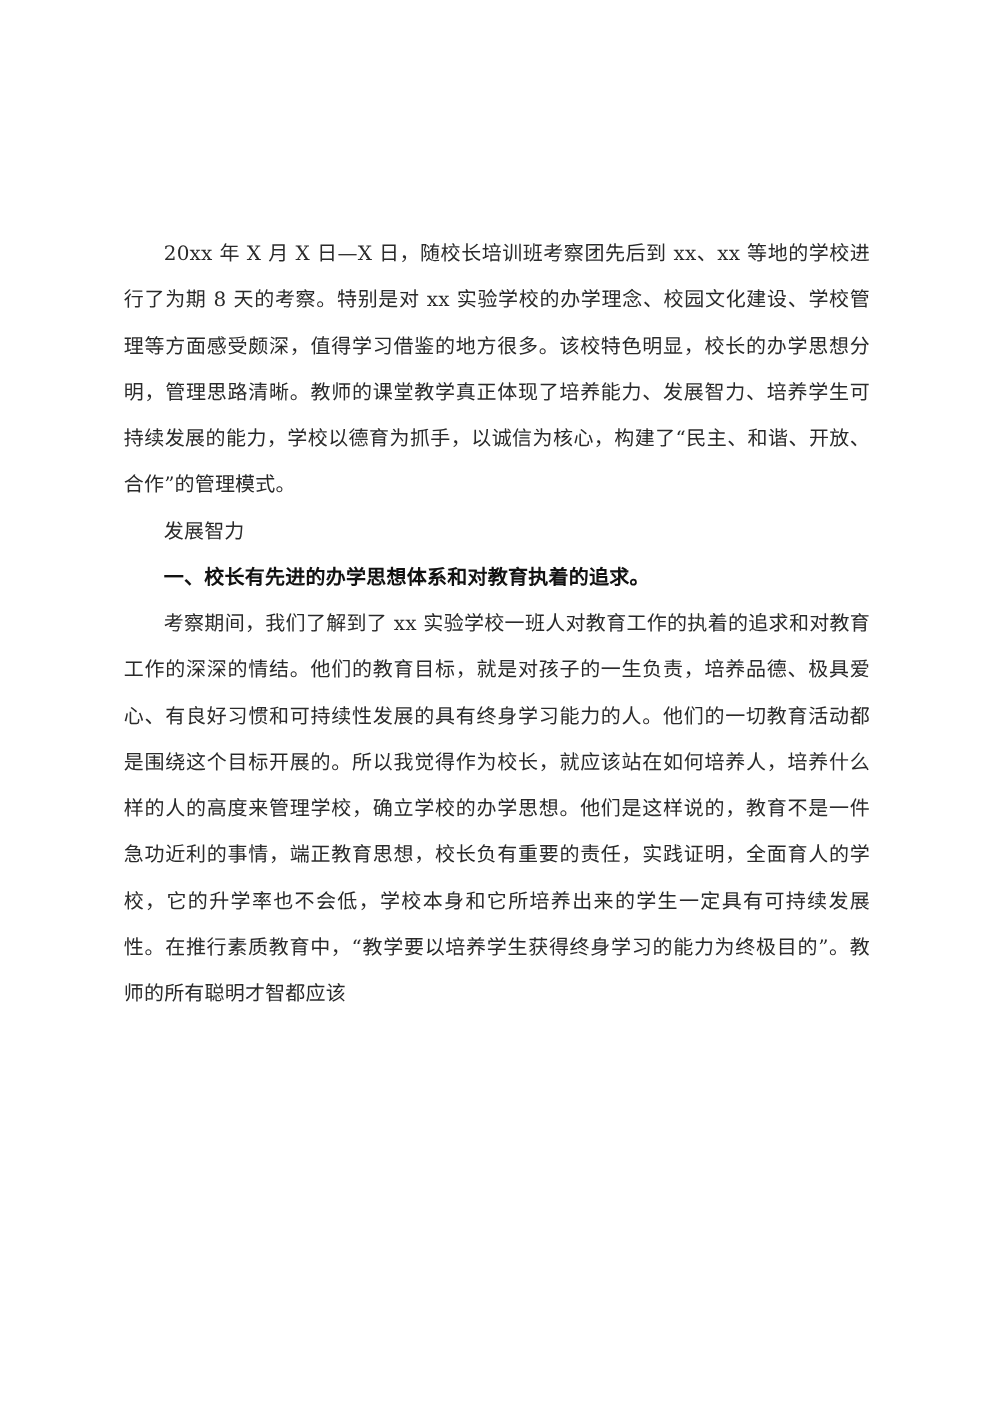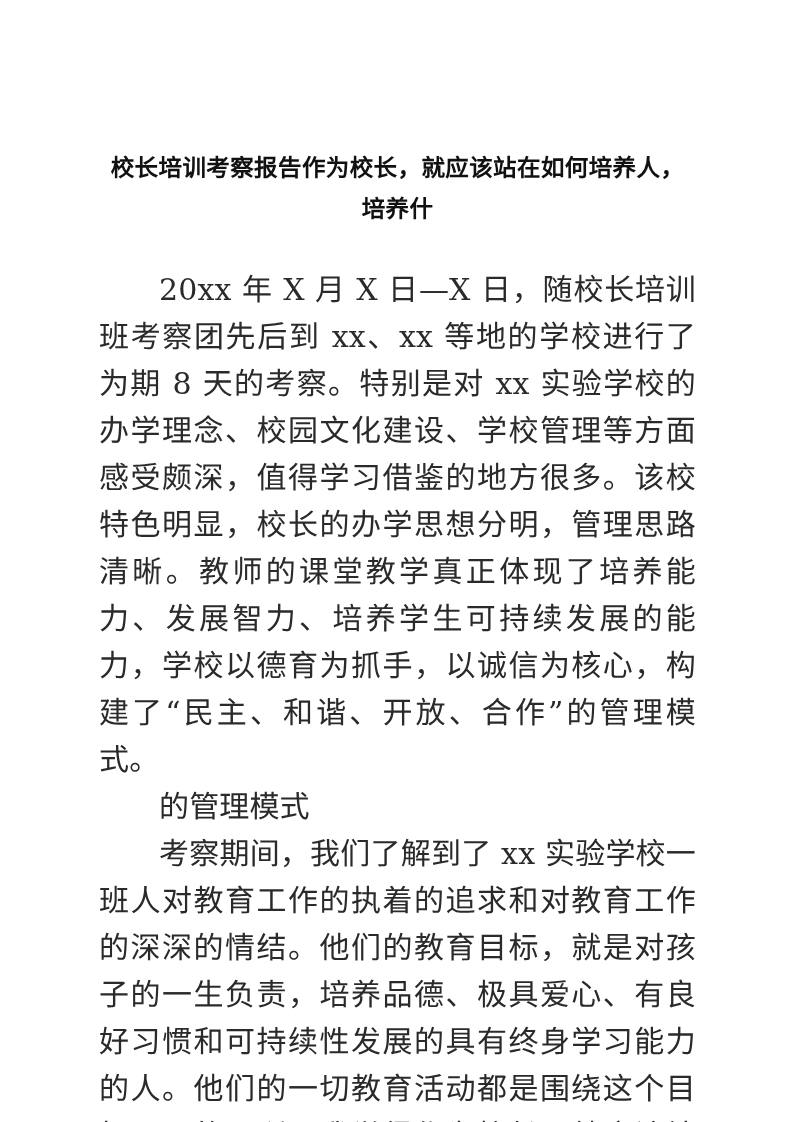--- a/index.html
+++ b/index.html
@@ -48,22 +48,22 @@
   .doc-title .tline.l2 {
     text-align: center;
   }
 
   
   .gap-after-title {
     height: 36px;
   }
   p.para {
     margin: 0;
-    font-size: 30px;
-    line-height: 47px;
+    font-size: 16px;
+    line-height: 37px;
     text-align: justify;
     text-justify: inter-ideograph;
     text-align-last: left;
     letter-spacing: 0.15px;
     word-break: break-all;
     color: #2a2a2a;
   }
   p.para.indent {
     text-indent: 2em;
   }
@@ -76,26 +76,26 @@
     text-align: left;
   }
 </style>
 </head>
 <body>
 
 <div class="page">
   <div class="content">
 
     <h1 class="doc-title">
-      <span class="tline l1">校长培训考察报告作为校长，就应该站在如何培养人，培养什</span>
     </h1>
 
     <div class="gap-after-title"></div>
 
     <p class="para indent">20xx 年 X 月 X 日—X 日，随校长培训班考察团先后到 xx、xx 等地的学校进行了为期 8 天的考察。特别是对 xx 实验学校的办学理念、校园文化建设、学校管理等方面感受颇深，值得学习借鉴的地方很多。该校特色明显，校长的办学思想分明，管理思路清晰。教师的课堂教学真正体现了培养能力、发展智力、培养学生可持续发展的能力，学校以德育为抓手，以诚信为核心，构建了“民主、和谐、开放、合作”的管理模式。</p>
 
-    <p class="para indent short">的管理模式</p>
+    <p class="para indent short">发展智力</p>
 
+    <p class="para indent heading">一、校长有先进的办学思想体系和对教育执着的追求。</p>
 
     <p class="para indent">考察期间，我们了解到了 xx 实验学校一班人对教育工作的执着的追求和对教育工作的深深的情结。他们的教育目标，就是对孩子的一生负责，培养品德、极具爱心、有良好习惯和可持续性发展的具有终身学习能力的人。他们的一切教育活动都是围绕这个目标开展的。所以我觉得作为校长，就应该站在如何培养人，培养什么样的人的高度来管理学校，确立学校的办学思想。他们是这样说的，教育不是一件急功近利的事情，端正教育思想，校长负有重要的责任，实践证明，全面育人的学校，它的升学率也不会低，学校本身和它所培养出来的学生一定具有可持续发展性。在推行素质教育中，“教学要以培养学生获得终身学习的能力为终极目的”。教师的所有聪明才智都应该</p>
 
   </div>
 </div>
 
 </body></html>

